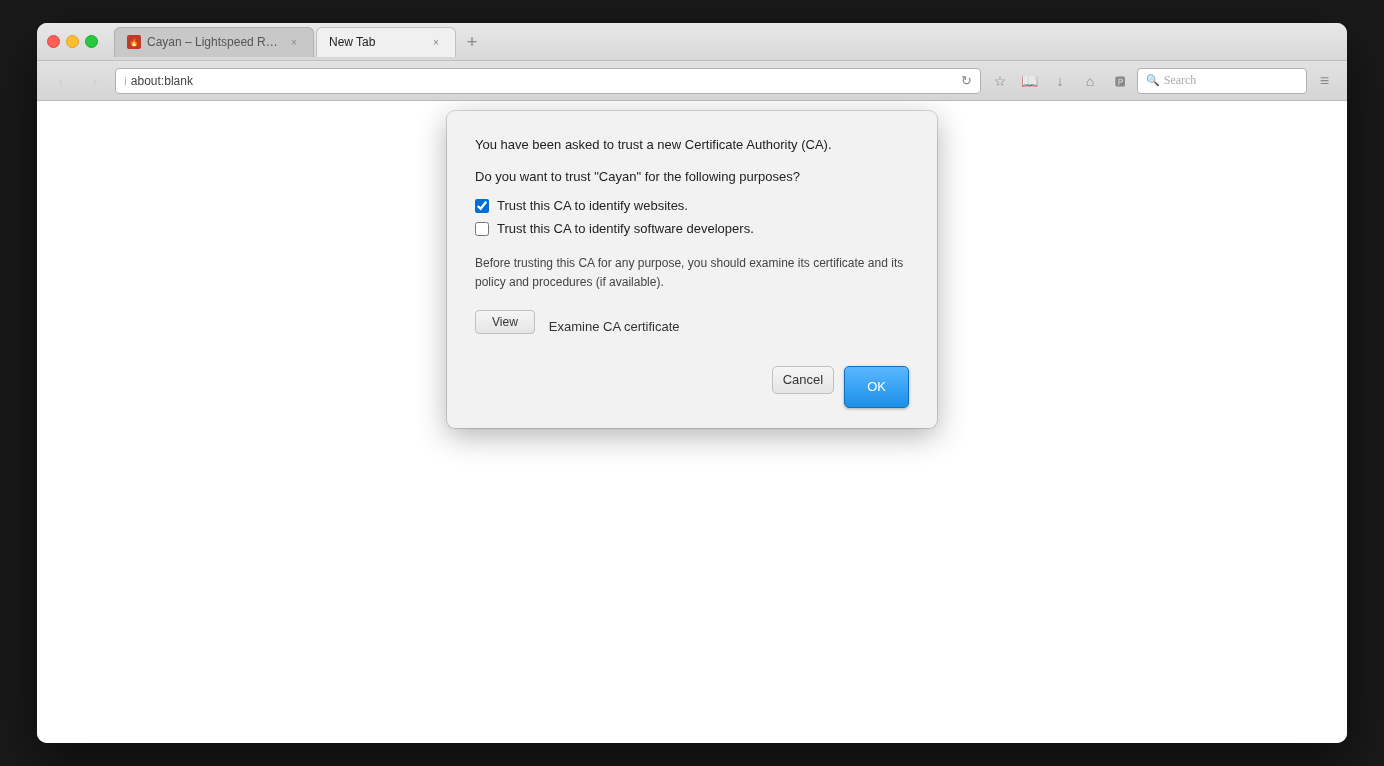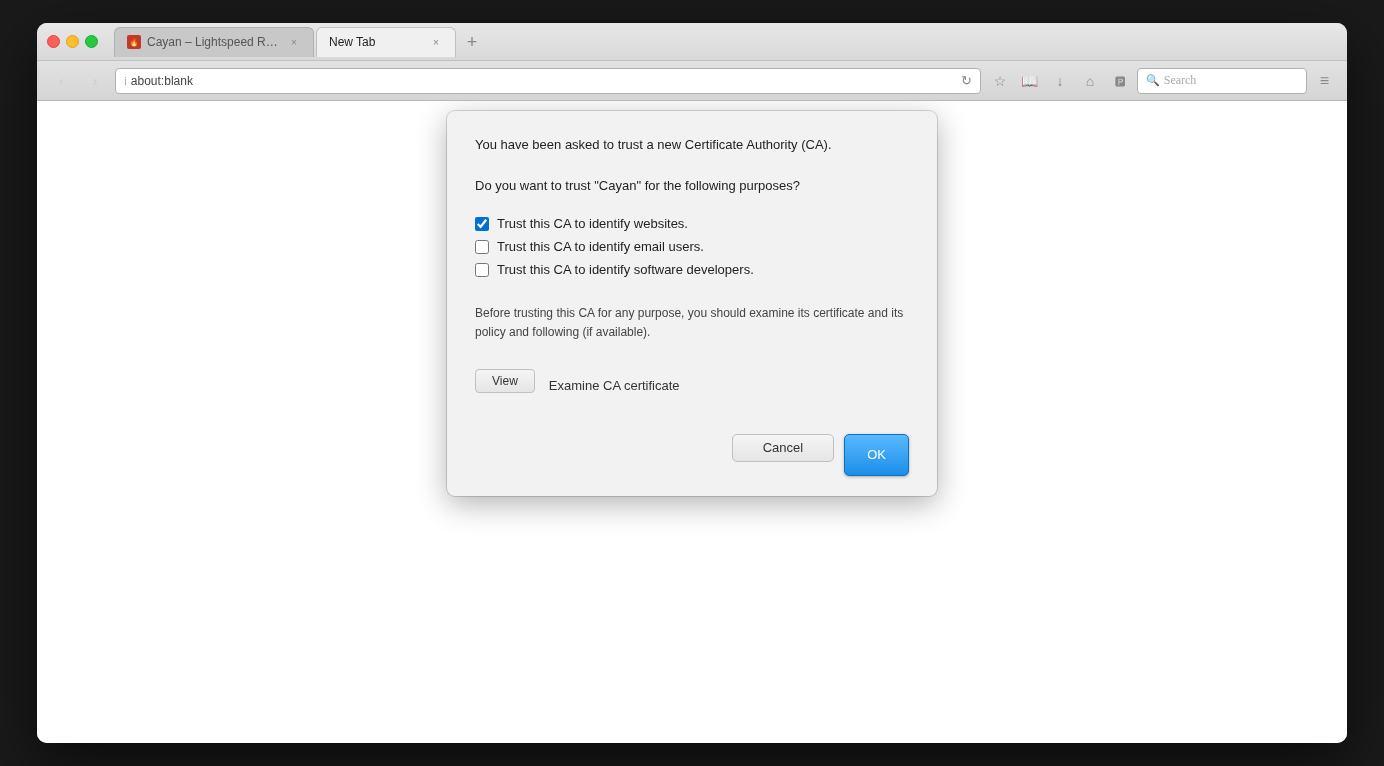--- a/index.html
+++ b/index.html
@@ -236,21 +236,21 @@
 
     
     .dialog {
       background: #f2f2f2;
       border-radius: 8px;
       box-shadow: 0 8px 30px rgba(0,0,0,0.3), 0 0 0 1px rgba(0,0,0,0.15);
       width: 490px;
       padding: 24px 28px 20px 28px;
       display: flex;
       flex-direction: column;
-      gap: 9px;
+      gap: 0;
     }
 
     .dialog-title {
       font-size: 13px;
       font-weight: 400;
       color: #222;
       margin-bottom: 14px;
       line-height: 1.5;
     }
 
@@ -320,21 +320,21 @@
     }
 
     .dialog-buttons {
       display: flex;
       justify-content: flex-end;
       gap: 10px;
     }
 
     .btn-cancel {
       height: 28px;
-      padding: 0 30px;
+      padding: 0 10px;
       background: linear-gradient(to bottom, #f5f5f5, #e5e5e5);
       border: 1px solid #c0c0c0;
       border-radius: 5px;
       font-size: 13px;
       color: #333;
       cursor: pointer;
       display: flex;
       align-items: center;
       justify-content: center;
     }
@@ -446,30 +446,26 @@
         <p class="dialog-title">You have been asked to trust a new Certificate Authority (CA).</p>
 
         <p class="dialog-question">Do you want to trust "Cayan" for the following purposes?</p>
 
         <div class="checkbox-group">
           <div class="checkbox-row">
             <input type="checkbox" id="cb-websites" checked="" style="">
             <label for="cb-websites" class="checkbox-label">Trust this CA to identify websites.</label>
           </div>
           <div class="checkbox-row">
-            <input type="checkbox" id="cb-email" style="">
-            <label for="cb-email" class="checkbox-label">Trust this CA to identify email users.</label>
-          </div>
-          <div class="checkbox-row">
             <input type="checkbox" id="cb-software" style="">
             <label for="cb-software" class="checkbox-label">Trust this CA to identify software developers.</label>
           </div>
         </div>
 
-        <p class="dialog-info">Before trusting this CA for any purpose, you should examine its certificate and its policy and following (if available).</p>
+        <p class="dialog-info">Before trusting this CA for any purpose, you should examine its certificate and its policy and procedures (if available).</p>
 
         <div class="dialog-view-row">
           <button class="view-btn">View</button>
           <span class="view-label">Examine CA certificate</span>
         </div>
 
         <div class="dialog-buttons">
           <button class="btn-cancel">Cancel</button>
           <button class="btn-ok">OK</button>
         </div>

